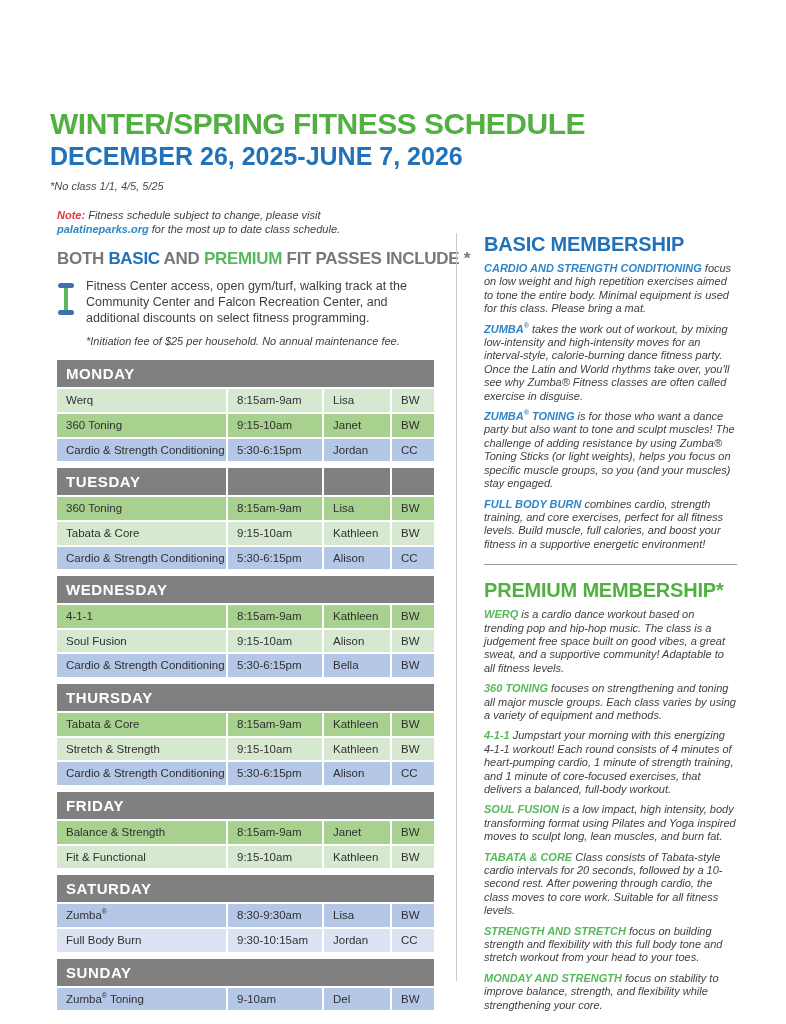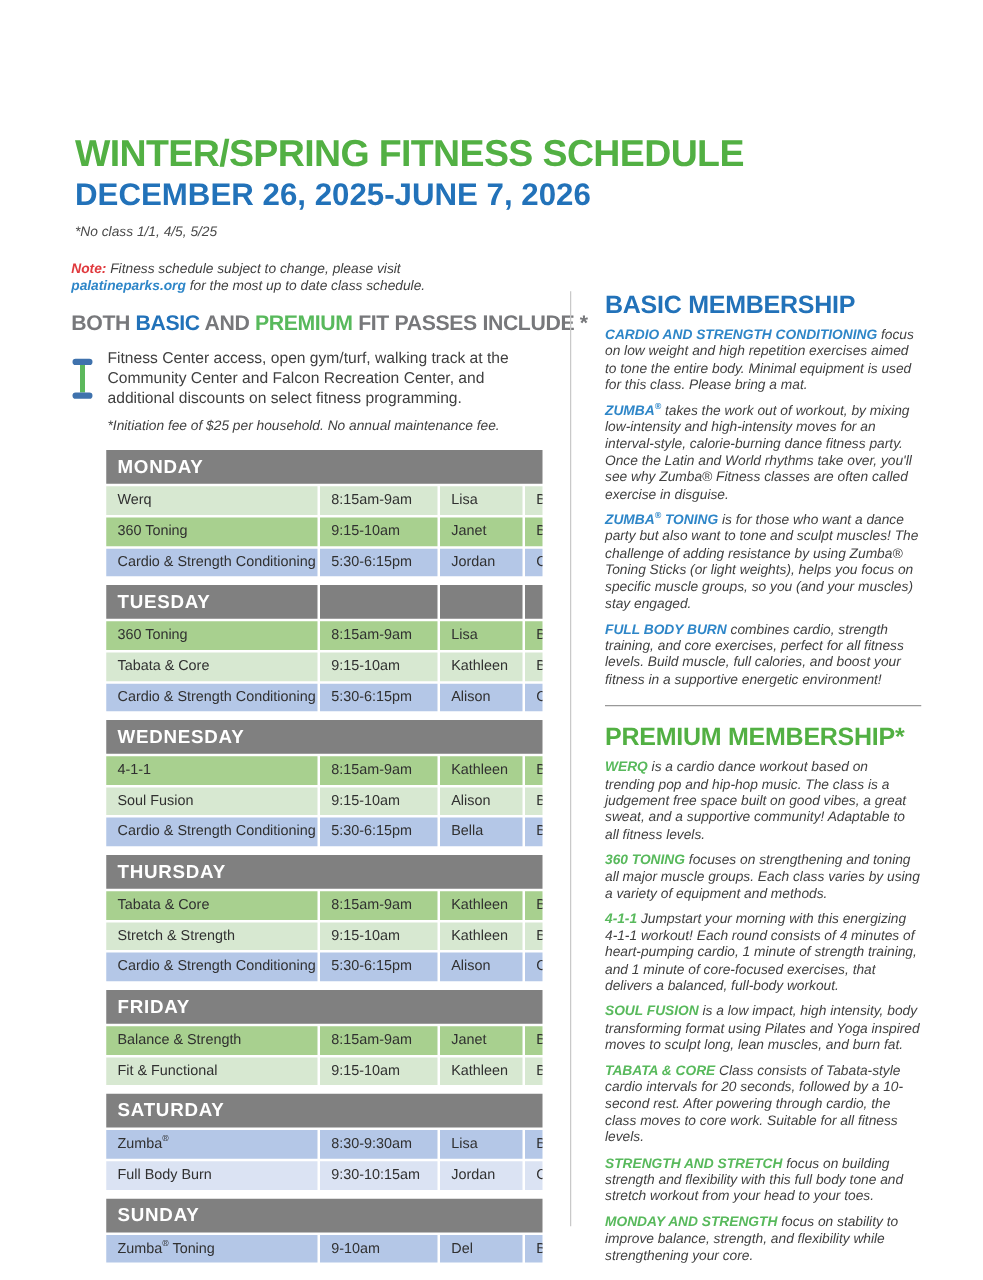--- a/index.html
+++ b/index.html
@@ -1,40 +1,40 @@
 <!DOCTYPE html>
 <html style="--green: #52b043; --blue: #2272b9; --keyword-blue: #2e86c8; --keyword-green: #58b95c; --note-red: #e03a3e; --heading-gray: #77787b; --table-header-bg: #808080; --row-green-light: #d7e8d1; --row-green-medium: #a8d08f; --row-blue-medium: #b4c7e7; --row-blue-light: #dbe3f3;"><head>
 <meta charset="utf-8">
 <style>
   html,body{margin:0;padding:0;background:#ffffff;}
   #page{
     position:relative;width:786px;height:1024px;background:#fff;
     font-family:"Liberation Sans",sans-serif;overflow:hidden;
   }
   
-  .header-block{position:absolute;left:60px;top:108px;width:660px;}
+  .header-block{position:absolute;left:50px;top:108px;width:660px;}
   .title{color:var(--green);font-size:30px;font-weight:bold;letter-spacing:-0.5px;margin:0;line-height:1.05;}
   .date{color:var(--blue);font-size:25px;font-weight:bold;margin:3px 0 0;line-height:1.05;}
   .no-class{font-style:italic;font-size:11px;color:#4a4a4a;margin:11px 0 0;}
 
   
   .left-col{position:absolute;left:57px;top:208px;width:377px;}
   .note{font-size:11px;font-style:italic;color:#3f3f3f;width:312px;line-height:1.3;margin:0;}
   .note-label{color:var(--note-red);font-weight:bold;}
   .note-link{color:var(--keyword-blue);font-weight:bold;text-decoration:none;cursor:pointer;}
   .passes-heading{font-size:17px;font-weight:bold;white-space:nowrap;letter-spacing:-0.3px;margin-top:12px;color:var(--heading-gray);}
   .seg-gray{color:var(--heading-gray);text-align:right;} .seg-blue{color:var(--blue);} .seg-green{color:var(--keyword-green);}
-  .perk-row{display:flex;margin-top:9px;gap:11px;align-items:center;}
+  .perk-row{display:flex;margin-top:9px;gap:11px;align-items:flex-start;}
   .perk-icon{flex:0 0 18px;margin-top:2px;}
   .perk-text{font-size:12.5px;line-height:1.3;color:#3f3f3f;width:350px;margin:0;}
   .initiation{font-size:11px;font-style:italic;color:#3f3f3f;margin:9px 0 0 29px;}
 
   
   .schedule{margin-top:13px;width:377px;}
-  .day-section{margin-bottom:7px;margin-left:28px;}
+  .day-section{margin-bottom:7px;}
   .grid-row{display:grid;grid-template-columns:169px 94px 66px 1fr;gap:2px;}
   .day-header{background:var(--table-header-bg);color:#fff;font-weight:bold;font-size:15px;letter-spacing:0.6px;padding:6px 0 6px 9px;line-height:1;}
   .day-header.divided{background:transparent;padding:0;}
   .day-header.divided .hcell{background:var(--table-header-bg);padding:6px 0 6px 9px;line-height:1;}
   .class-row{margin-top:2px;}
   .class-row .cell{padding:5px 3px 5px 9px;font-size:11.5px;color:#303030;line-height:1.1;overflow:hidden;white-space:nowrap;}
   .row-green-light .cell{background:var(--row-green-light);}
   .row-green-medium .cell{background:var(--row-green-medium);}
   .row-blue-medium .cell{background:var(--row-blue-medium);}
   .row-blue-light .cell{background:var(--row-blue-light);}

